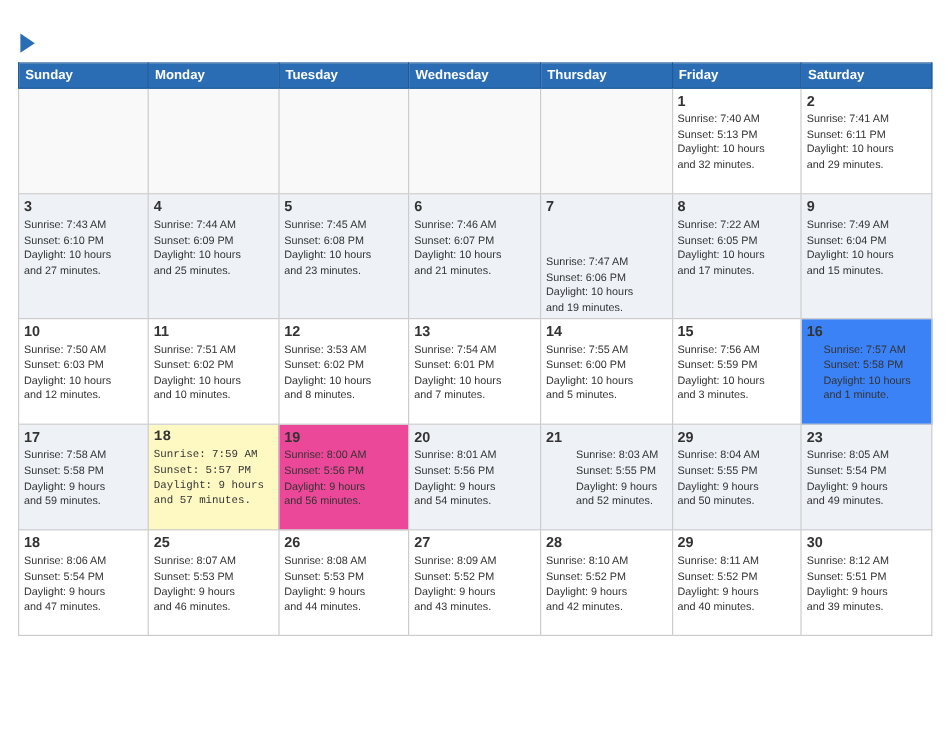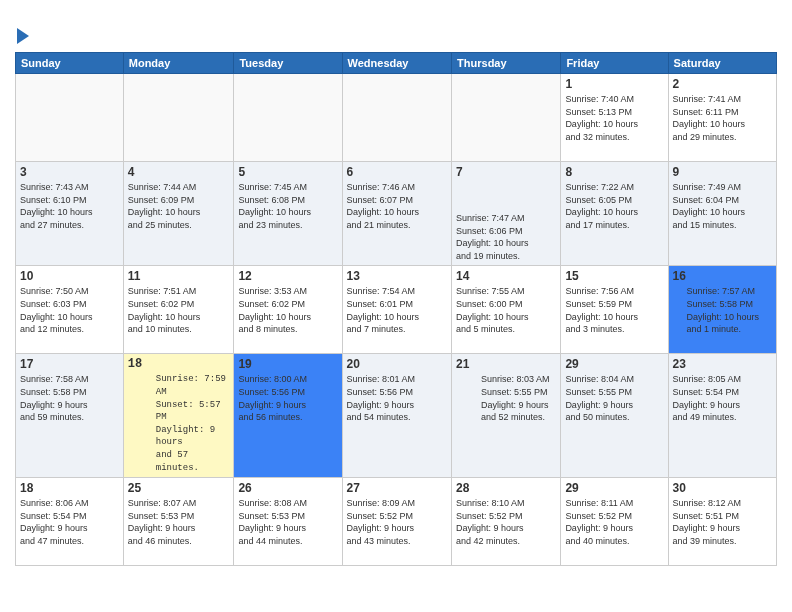--- a/index.html
+++ b/index.html
@@ -271,26 +271,26 @@
         <tr>
           <td style="background: rgb(238, 242, 247);">
             <span class="day-num">17</span>
             <div class="day-info" style="white-space: pre-line;">Sunrise: 7:58 AM
 Sunset: 5:58 PM
 Daylight: 9 hours
 and 59 minutes.</div>
           </td>
           <td style="background: #fef9c3; font-family: Liberation Mono, monospace;">
             <span class="day-num">18</span>
-            <div class="day-info" style="white-space: pre-line; margin-left: 28px;">Sunrise: 7:59 AM
+            <div class="day-info" style="white-space: pre-line;">Sunrise: 7:59 AM
 Sunset: 5:57 PM
 Daylight: 9 hours
 and 57 minutes.</div>
           </td>
-          <td style="background: #3b82f6;">
+          <td style="background: #ec4899;">
             <span class="day-num">19</span>
             <div class="day-info" style="white-space: pre-line;">Sunrise: 8:00 AM
 Sunset: 5:56 PM
 Daylight: 9 hours
 and 56 minutes.</div>
           </td>
           <td style="background: rgb(238, 242, 247);">
             <span class="day-num">20</span>
             <div class="day-info" style="white-space: pre-line;">Sunrise: 8:01 AM
 Sunset: 5:56 PM

